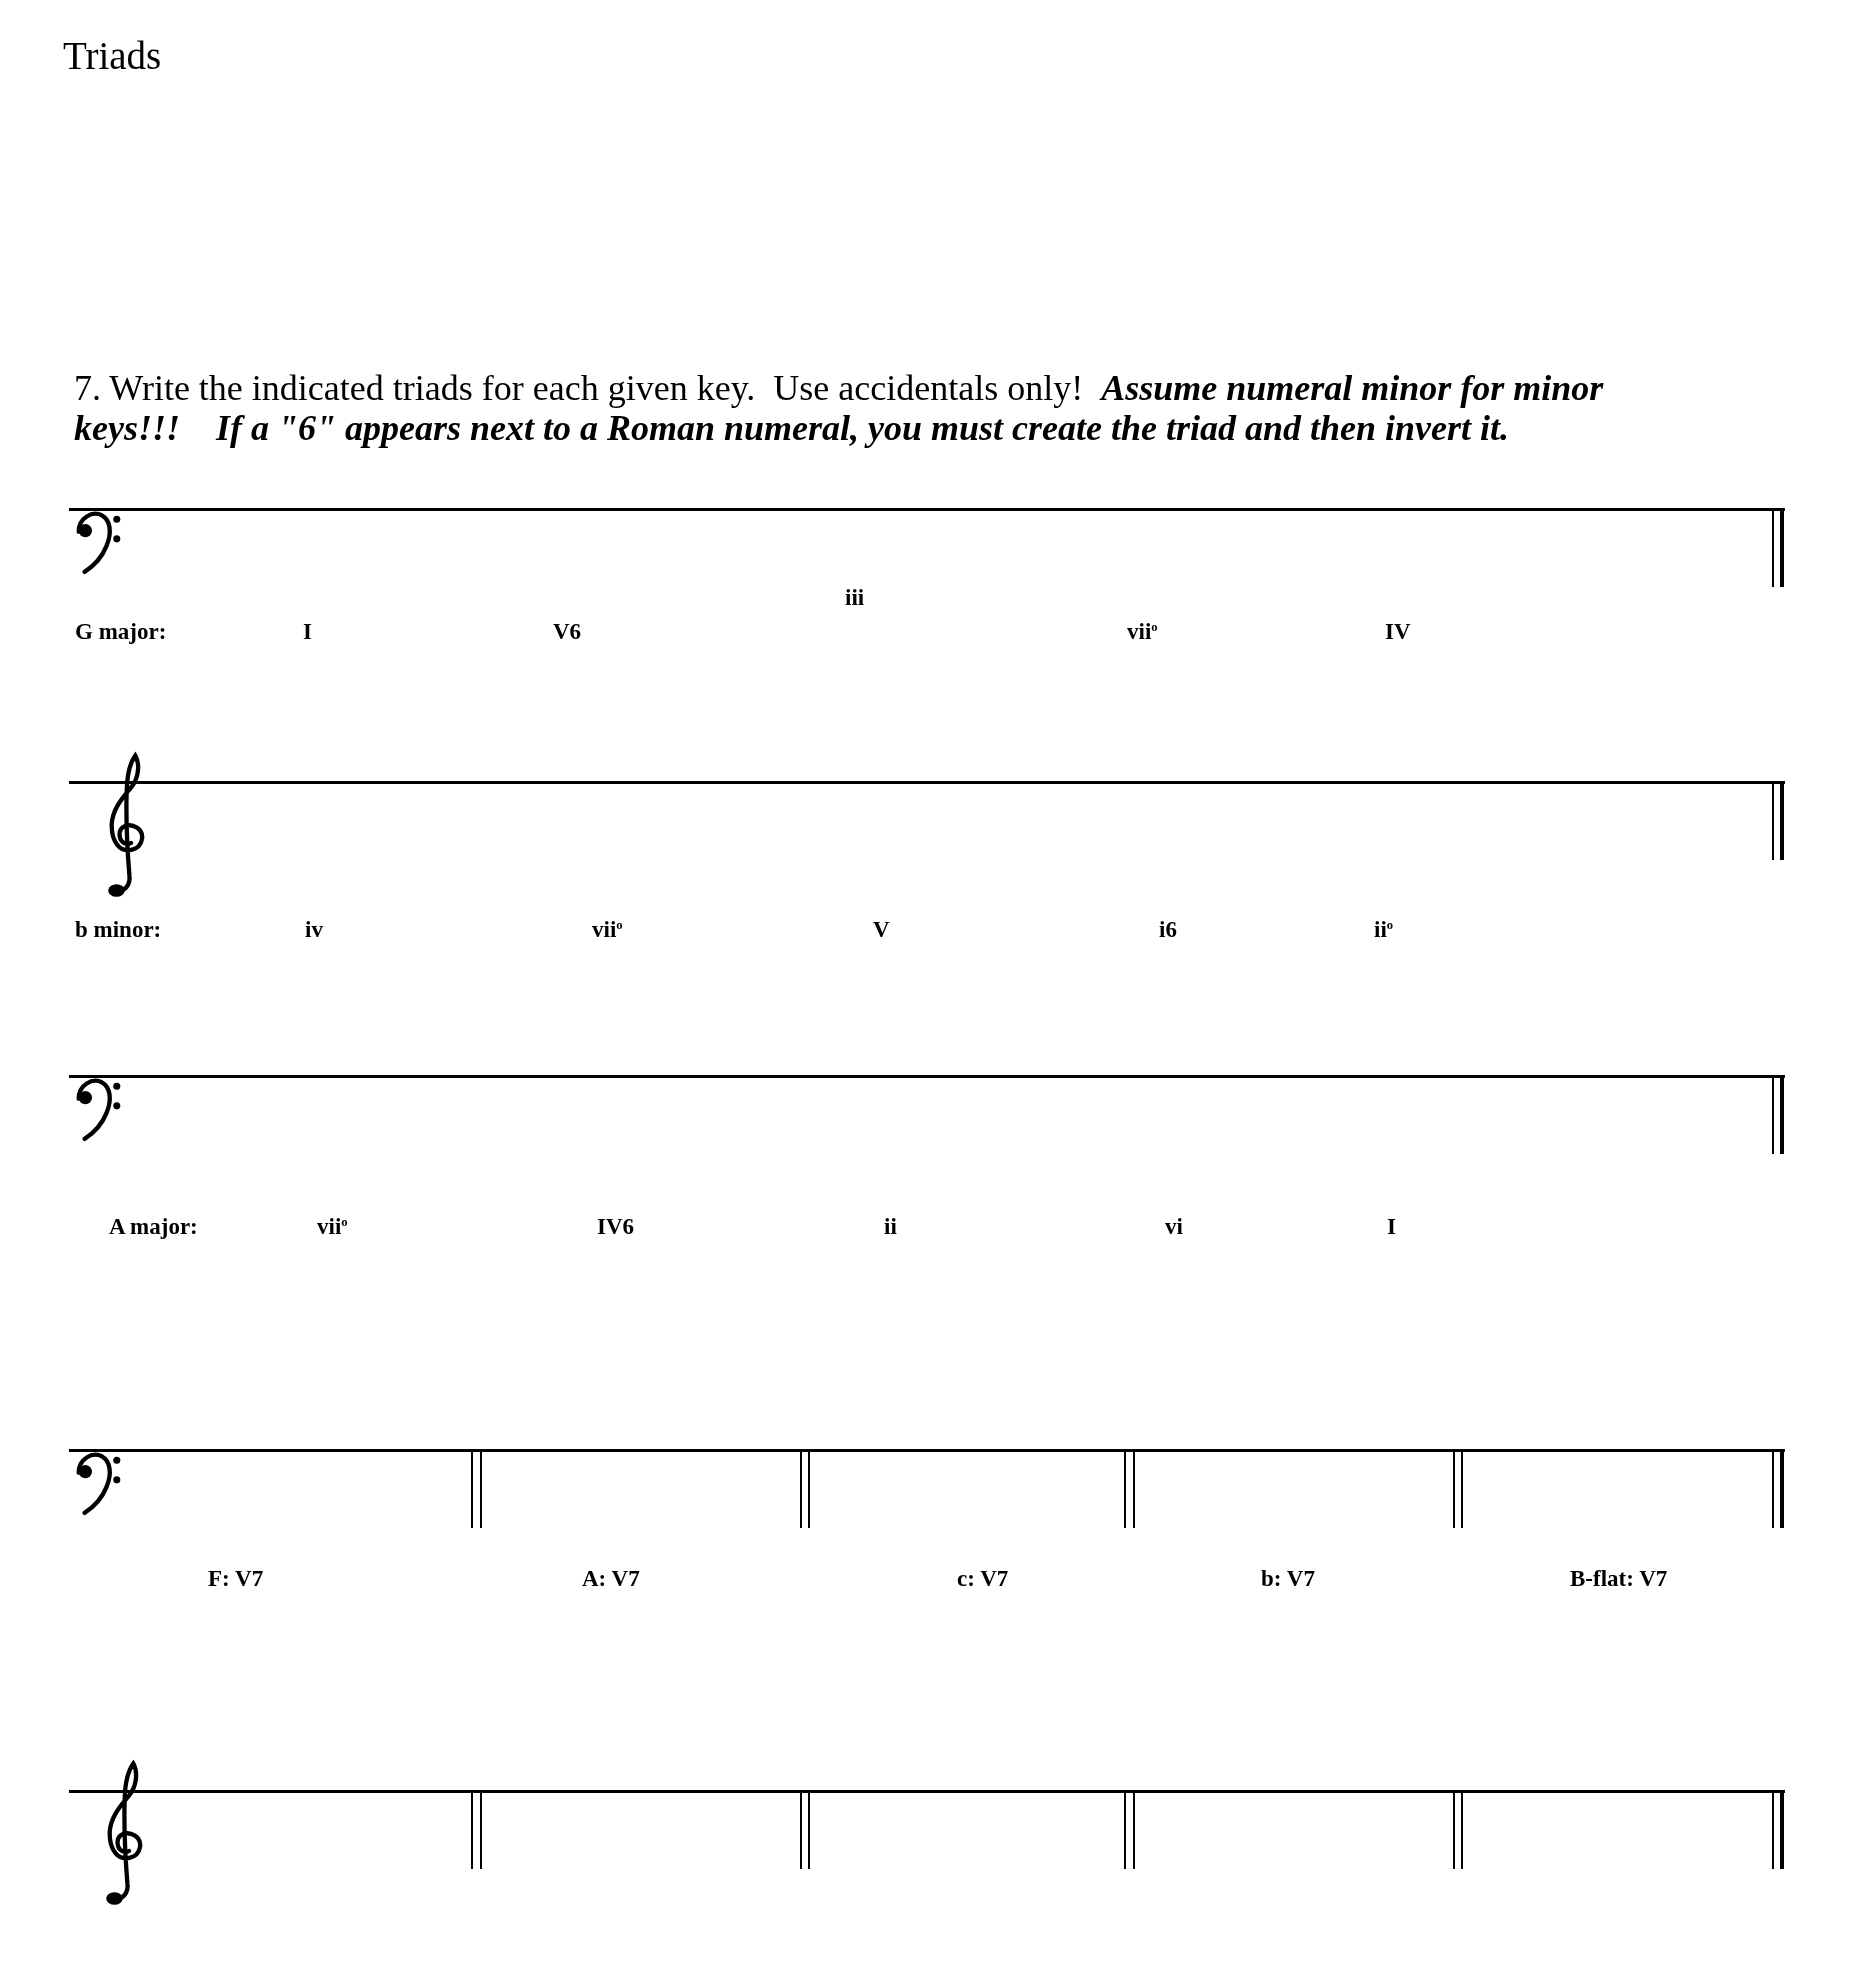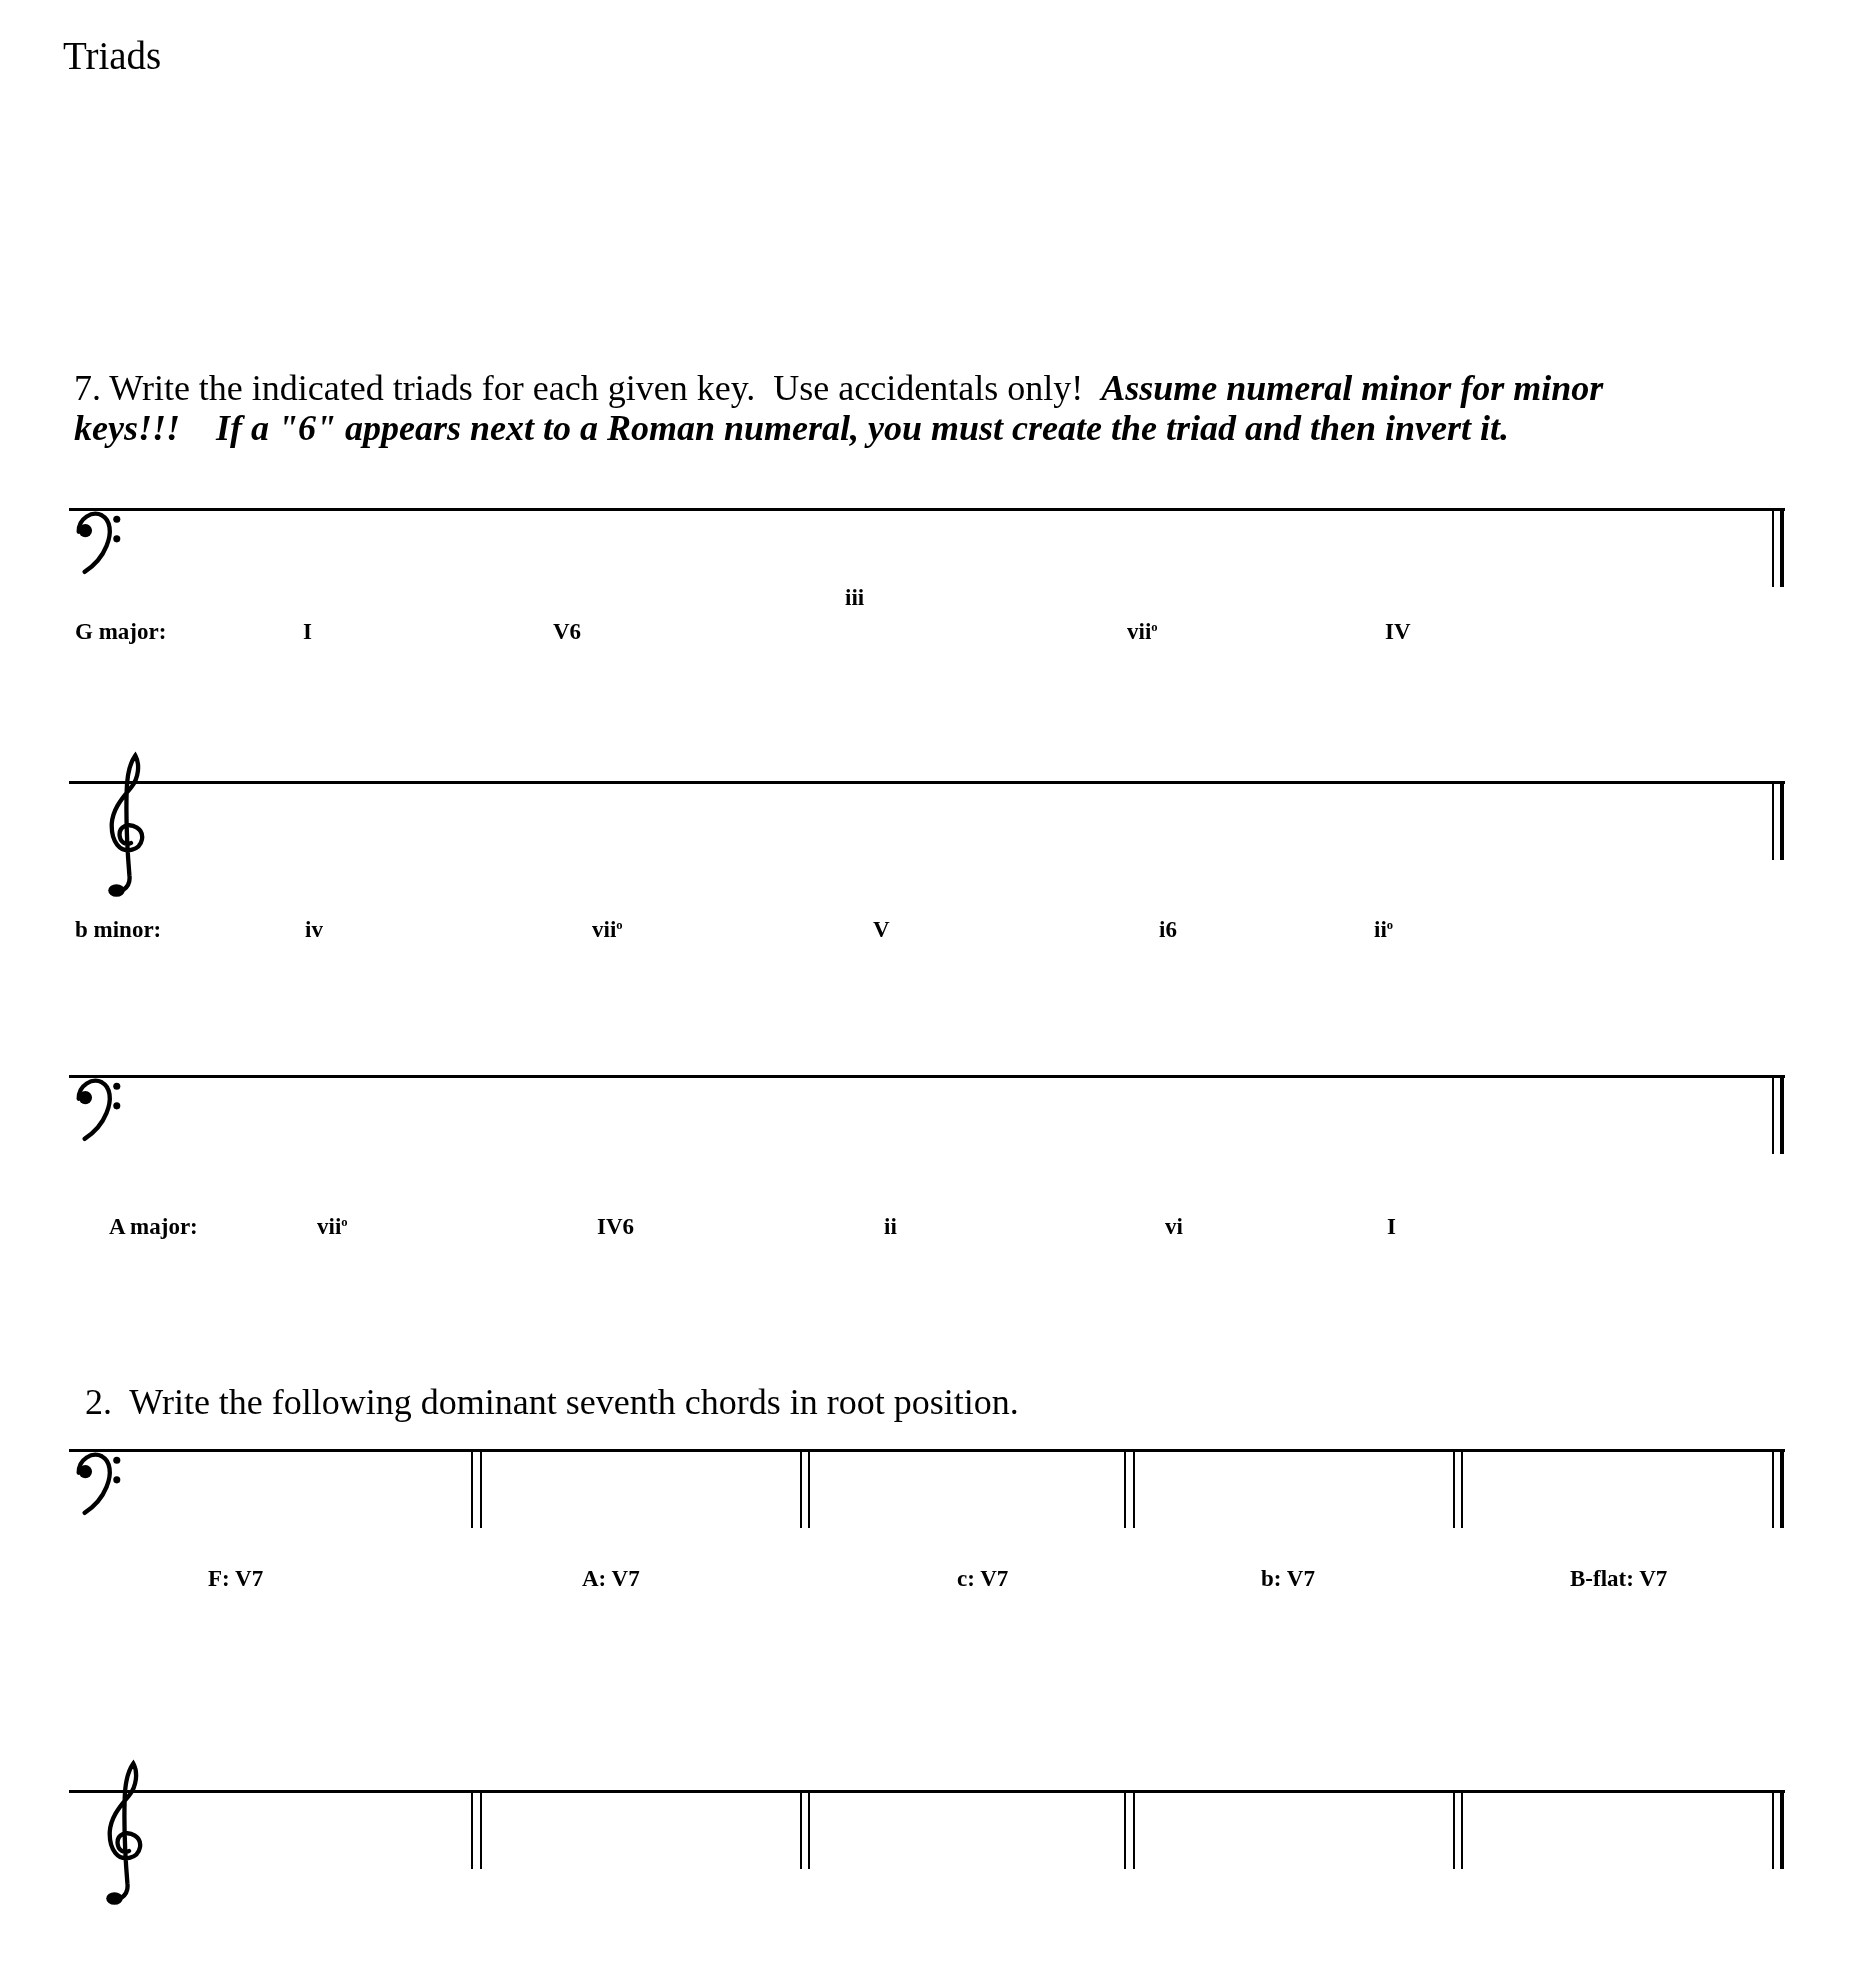--- a/index.html
+++ b/index.html
@@ -134,21 +134,20 @@
   <svg class="clef" style="left:72px;top:1075px;width:55px;height:79px" viewBox="0 0 140 200" width="55" height="79">
       <use href="#sym-bass"></use>
     </svg>
   <div class="label" style="left:109px;top:1209px">A major:</div>
   <div class="label" style="left:317px;top:1209px"><span>vii</span><span class="sup">o</span></div>
   <div class="label" style="left:597px;top:1209px"><span>IV6</span><span class="sup"></span></div>
   <div class="label" style="left:884px;top:1209px"><span>ii</span><span class="sup"></span></div>
   <div class="label" style="left:1165px;top:1209px"><span>vi</span><span class="sup"></span></div>
   <div class="label" style="left:1387px;top:1209px"><span>I</span><span class="sup"></span></div>
 
-  <div class="instr" style="left:85px;top:1383px">2.  Write the following dominant seventh chords in root position.</div>
   <div class="staff" style="top:1449px">
     <div class="sline sl0"></div>
     <div class="sline sl1"></div>
     <div class="sline sl2"></div>
     <div class="sline sl3"></div>
     <div class="sline sl4"></div>
     <div class="barline bl-thin" style="left:402px"></div>
     <div class="barline bl-thin" style="left:411px"></div>
     <div class="barline bl-thin" style="left:731px"></div>
     <div class="barline bl-thin" style="left:739px"></div>

